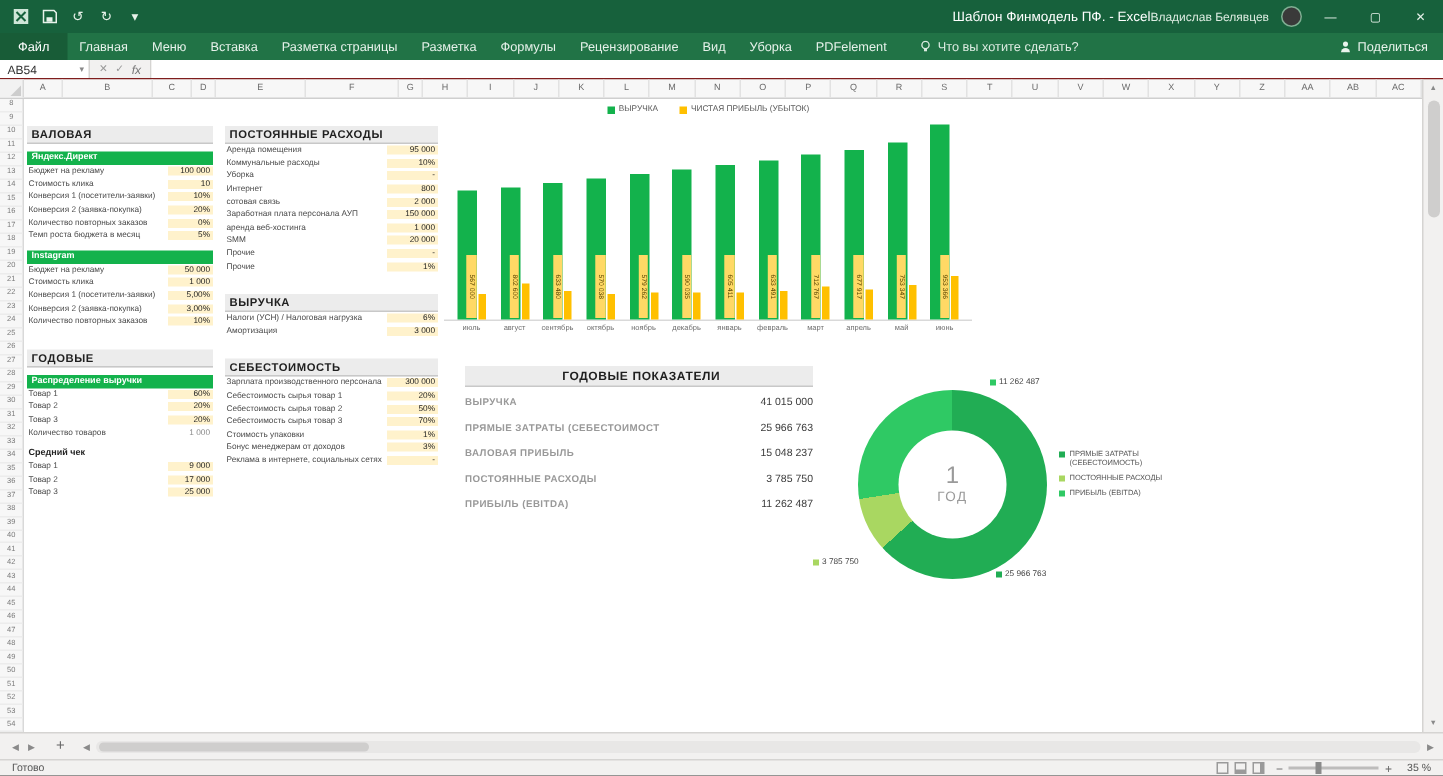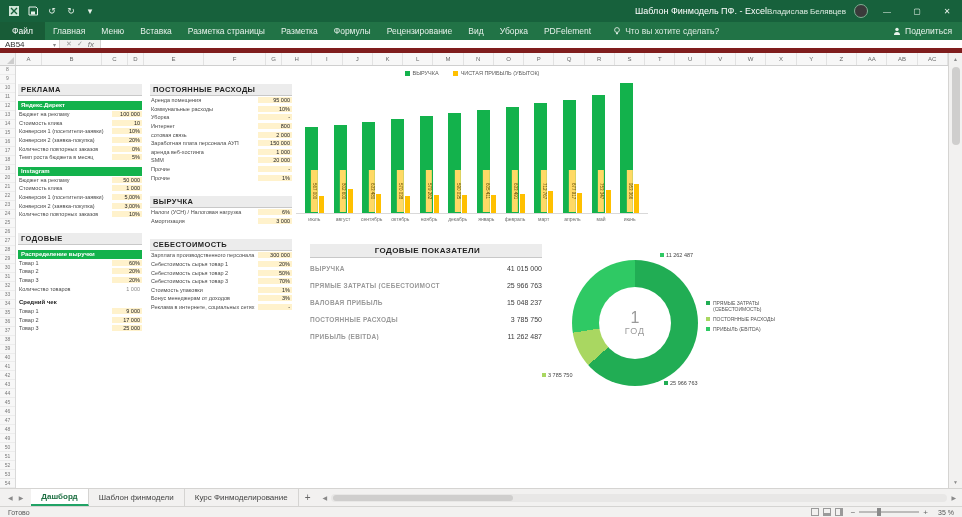--- a/index.html
+++ b/index.html
@@ -25,21 +25,21 @@
   .ribbonrow { position:absolute; top:22px; left:0; right:0; height:18px; background:#217346;
                display:flex; align-items:center; }
   .rtab { padding:0 8px; height:18px; line-height:18px; font-size:8.5px; color:#e6f1ea; white-space:nowrap; }
   .rtab.file { background:#185c37; color:#fff; padding:0 12px; }
   .tellme { display:flex; align-items:center; gap:4px; margin-left:14px; font-size:8.5px; color:#dcebe1; }
   .rspacer { flex:1; }
   .share { display:flex; align-items:center; gap:4px; font-size:8.5px; color:#eaf4ed; padding-right:10px; }
 
   
   .formulabar { position:absolute; top:40px; left:0; right:0; height:13px; background:#f2f1f0;
-                border-bottom:5px solid #7f1d1d; display:flex; align-items:stretch; }
+                border-bottom:1px solid #7f1d1d; display:flex; align-items:stretch; }
   .namebox { width:60px; background:#fff; border-right:1px solid #d5d4d2; display:flex; align-items:center;
              font-size:8px; color:#333; padding-left:5px; }
   .namebox .dd { margin-left:auto; font-size:6px; color:#888; padding-right:3px; }
   .fbtns { display:flex; align-items:center; gap:5px; padding:0 6px; border-right:1px solid #d5d4d2; }
   .fbtn { font-size:7px; color:#999; }
   .fx { font-style:italic; font-size:8px; color:#777; }
   .finput { flex:1; background:#fff; }
 
   
   .colheaders { position:absolute; top:53px; left:0; right:14px; height:13px; background:#f7f7f7;
@@ -305,21 +305,21 @@
         <div class="rowh">49</div>
         <div class="rowh">50</div>
         <div class="rowh">51</div>
         <div class="rowh">52</div>
         <div class="rowh">53</div>
         <div class="rowh">54</div>
       </div>
 
     <div class="panel-left" id="panel-left">
         <div class="section">
-          <div class="sec-title">РЕКЛАМА</div>
+          <div class="sec-title">ВАЛОВАЯ</div>
           <div class="ghead">Яндекс.Директ</div>
           <div class="crow">
             <span class="clab">Бюджет на рекламу</span>
             <span class="cval input" style="width: 30px;">100 000</span>
           </div>
           <div class="crow">
             <span class="clab">Стоимость клика</span>
             <span class="cval input" style="width: 30px;">10</span>
           </div>
           <div class="crow">
@@ -664,25 +664,20 @@
     <div class="vthumb"></div>
     <div class="vfill"></div>
     <div class="varrow">▼</div>
   </div>
 
   <div class="tabsrow">
     <div class="tabnav">
       <span>◀</span>
       <span>▶</span>
     </div>
-    <div id="sheettabs-mount" style="display:flex;align-items:stretch;">
-        <div class="stab active">Дашборд</div>
-        <div class="stab">Шаблон финмодели</div>
-        <div class="stab">Курс Финмоделирование</div>
-      </div>
     <div class="addtab">+</div>
     <div class="hscrollzone">
       <span class="hsarrow">◀</span>
       <div class="hstrack">
           <div class="hsthumb"></div>
         </div>
       <span class="hsarrow">▶</span>
     </div>
   </div>
 

